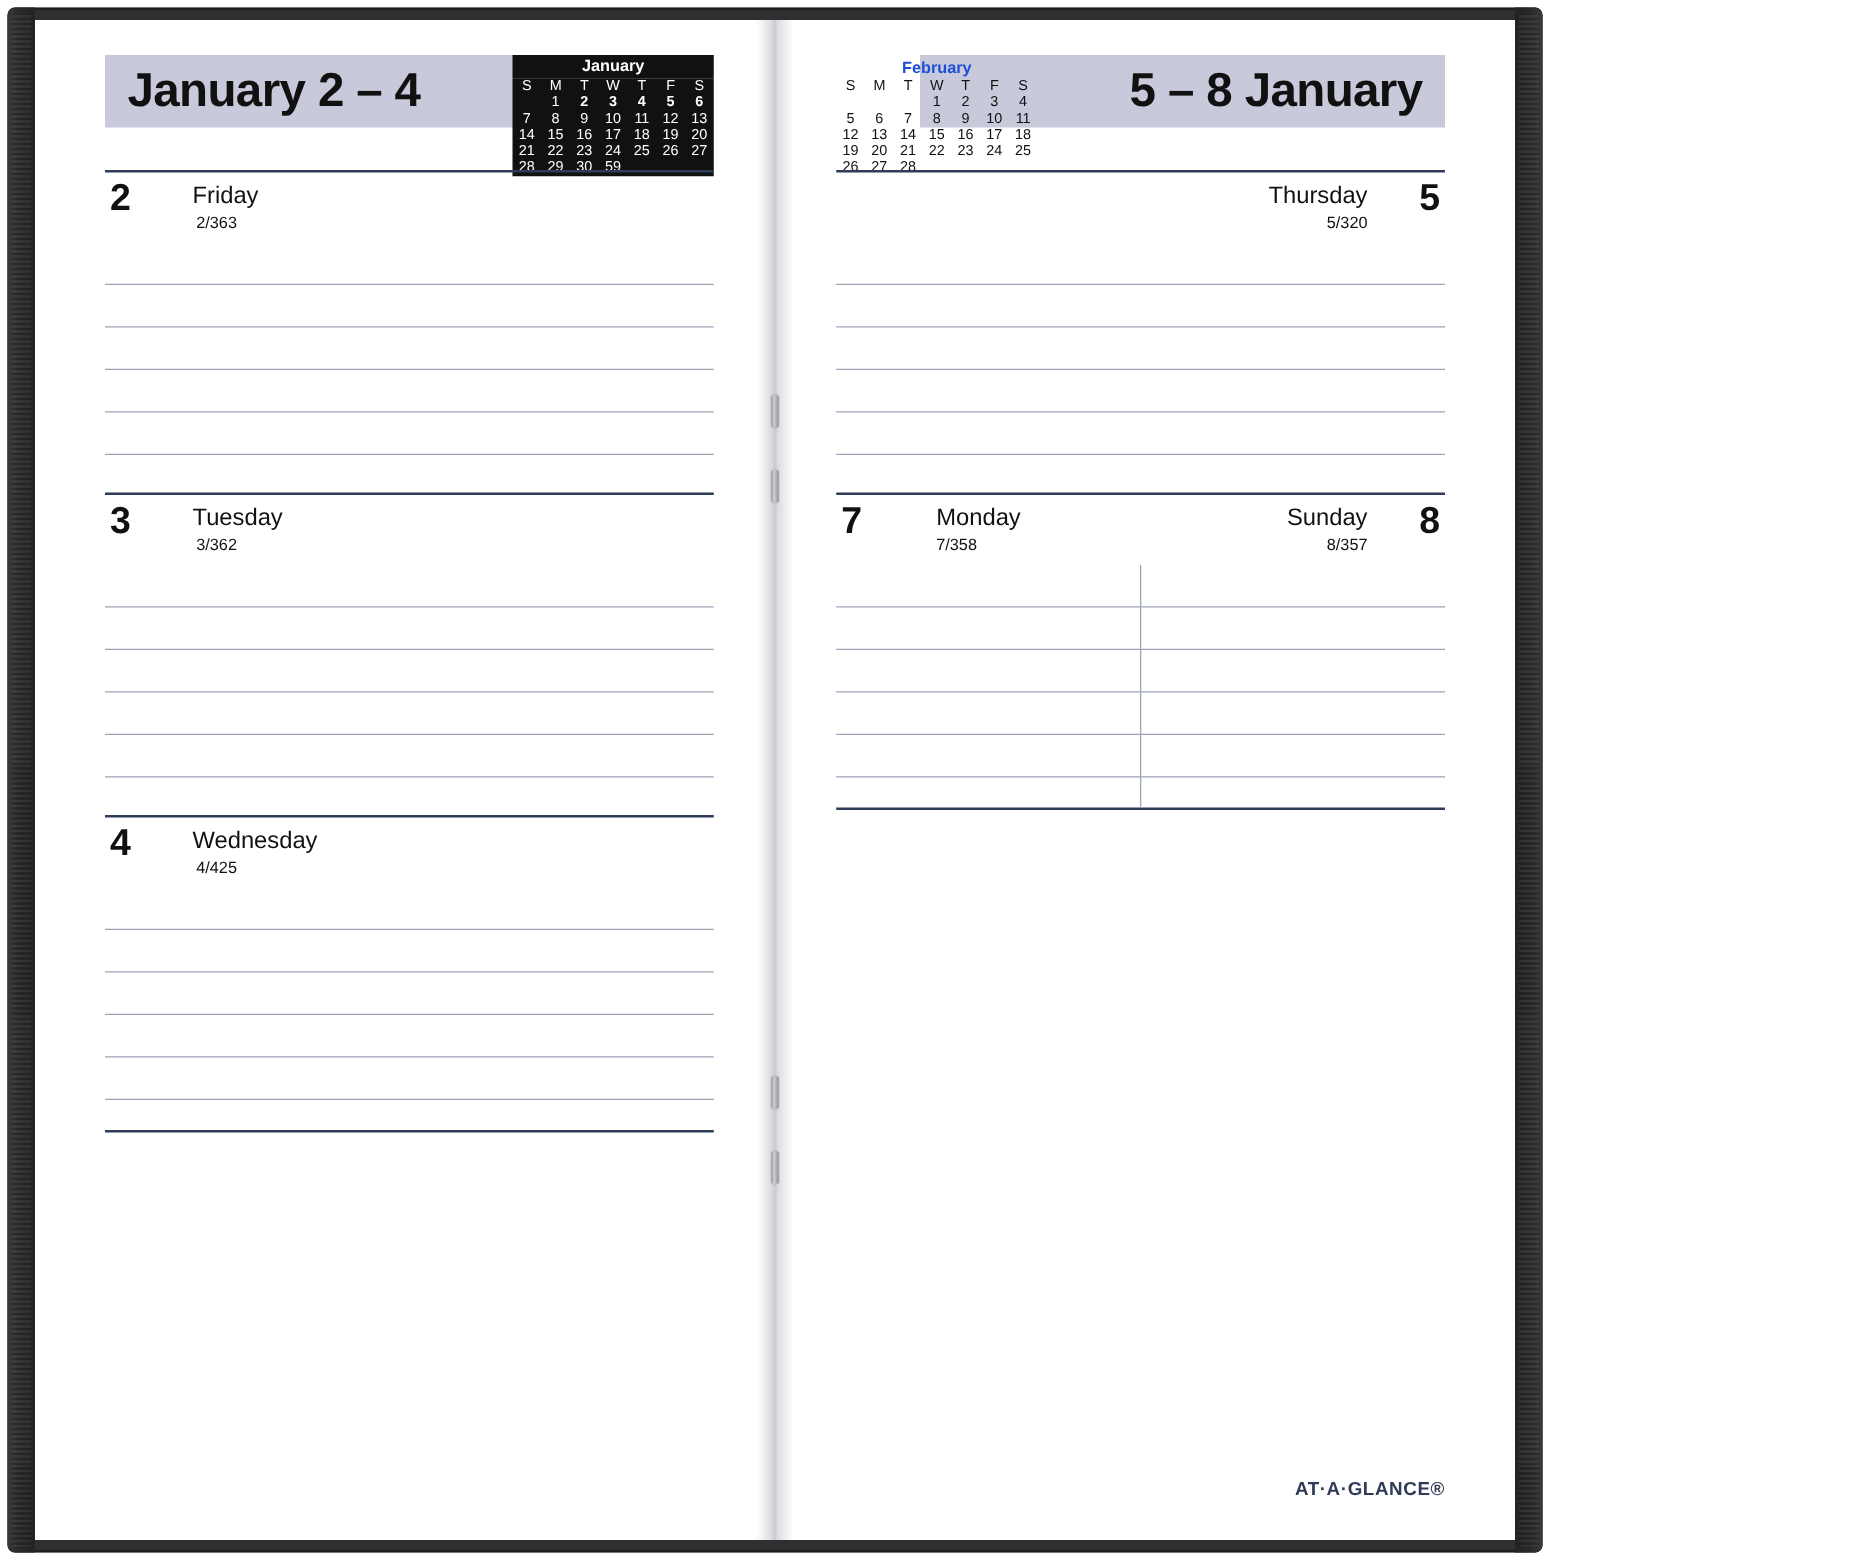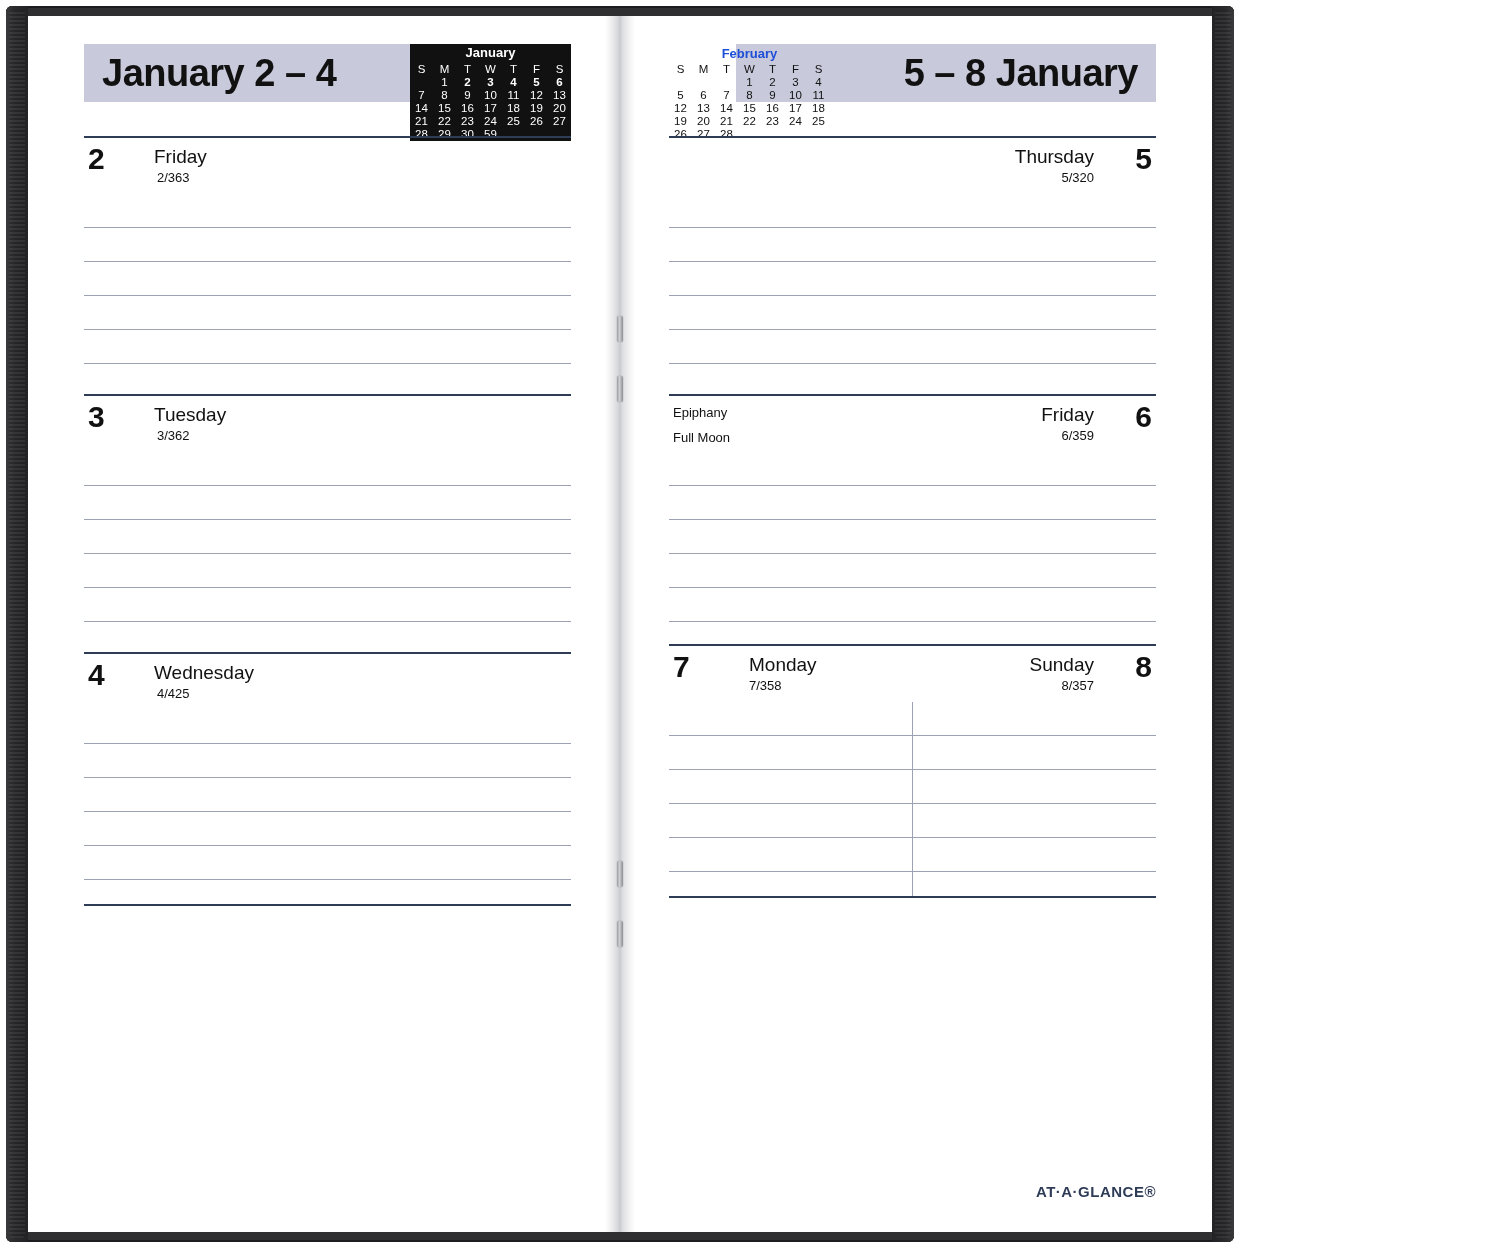--- a/index.html
+++ b/index.html
@@ -423,40 +423,20 @@
         <div class="lines">
           <div class="line"></div>
           <div class="line"></div>
           <div class="line"></div>
           <div class="line"></div>
           <div class="line"></div>
           <div class="line" style="border-bottom:none;height:30px;"></div>
         </div>
       </div>
 
-      <div class="day-block">
-        <div class="rule-top"></div>
-        <div class="day-head">
-          <div class="notes">
-            <div>Epiphany</div>
-            <div>Full Moon</div>
-          </div>
-          <div class="daynum r">6</div>
-          <div class="dayname r">Friday</div>
-          <div class="daydate r">6/359</div>
-        </div>
-        <div class="lines">
-          <div class="line"></div>
-          <div class="line"></div>
-          <div class="line"></div>
-          <div class="line"></div>
-          <div class="line"></div>
-          <div class="line" style="border-bottom:none;height:22px;"></div>
-        </div>
-      </div>
 
       <div class="day-block">
         <div class="rule-top"></div>
         <div class="day-head">
           <div class="daynum l">7</div>
           <div class="dayname l" style="left:80px;">Monday</div>
           <div class="daydate l" style="left:80px;">7/358</div>
           <div class="daynum r">8</div>
           <div class="dayname r">Sunday</div>
           <div class="daydate r">8/357</div>

